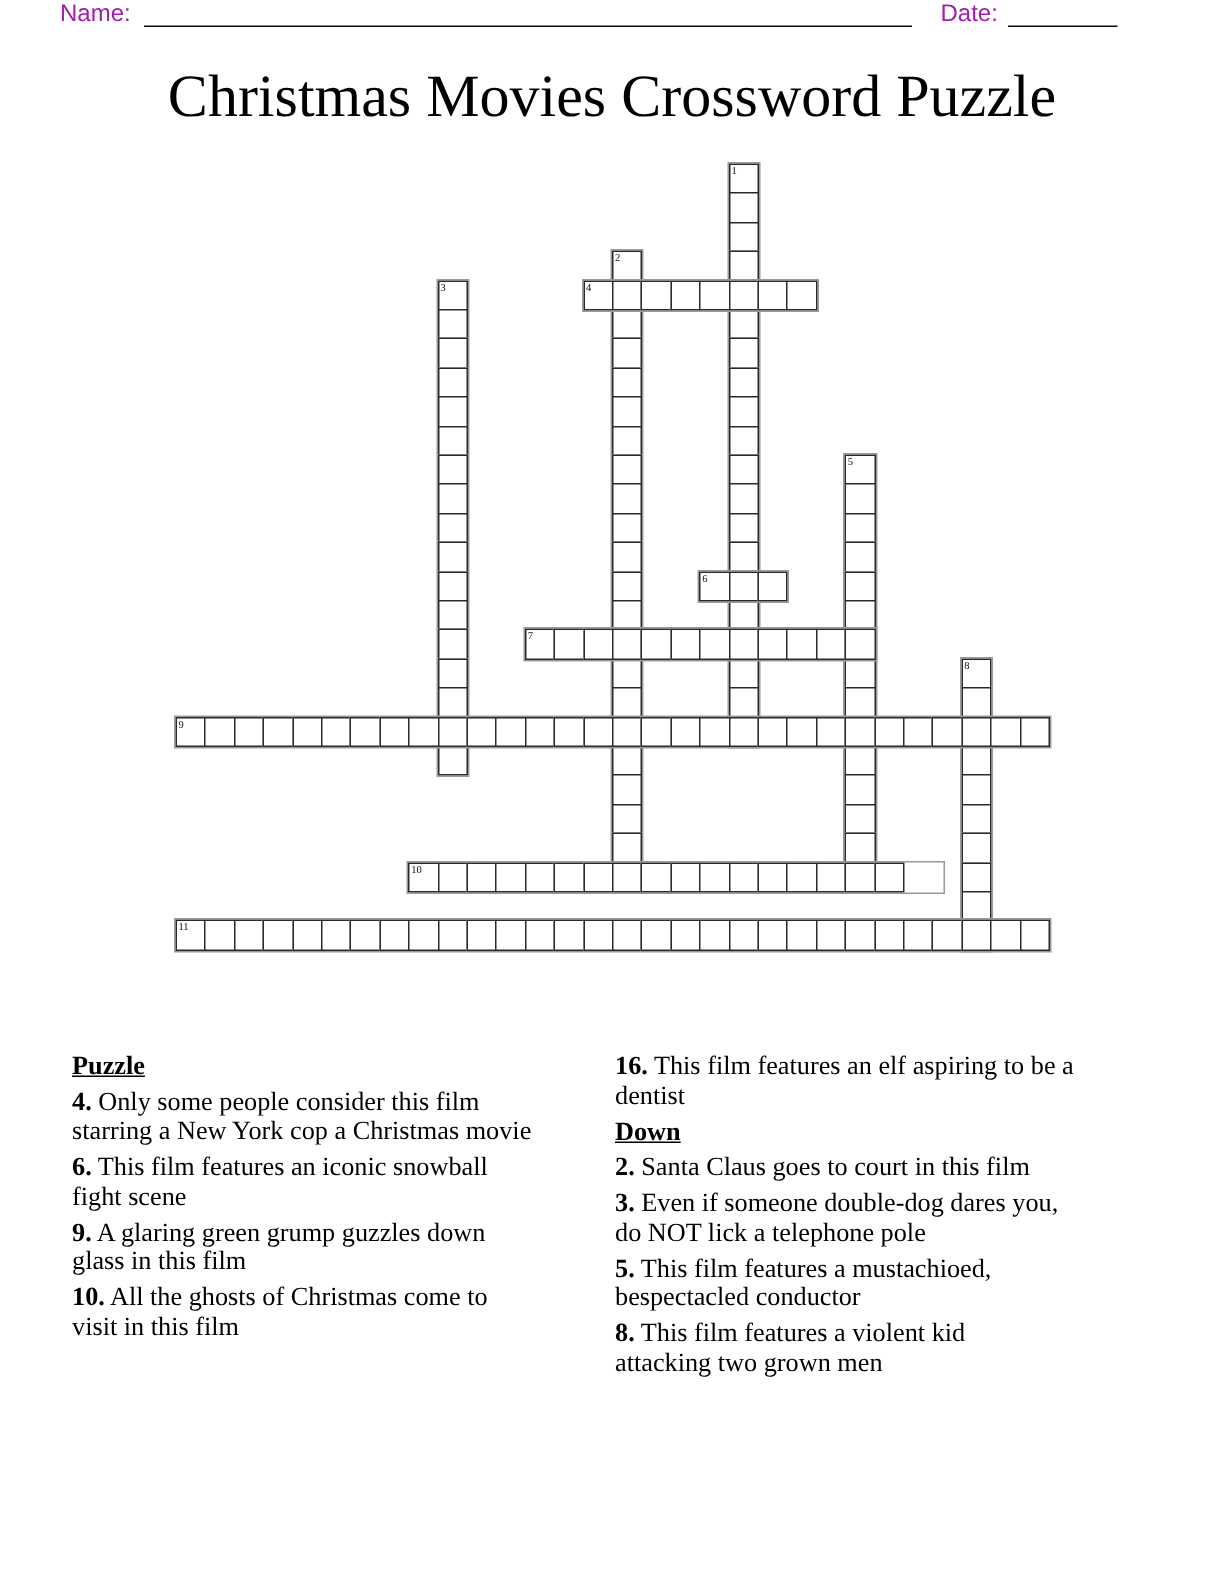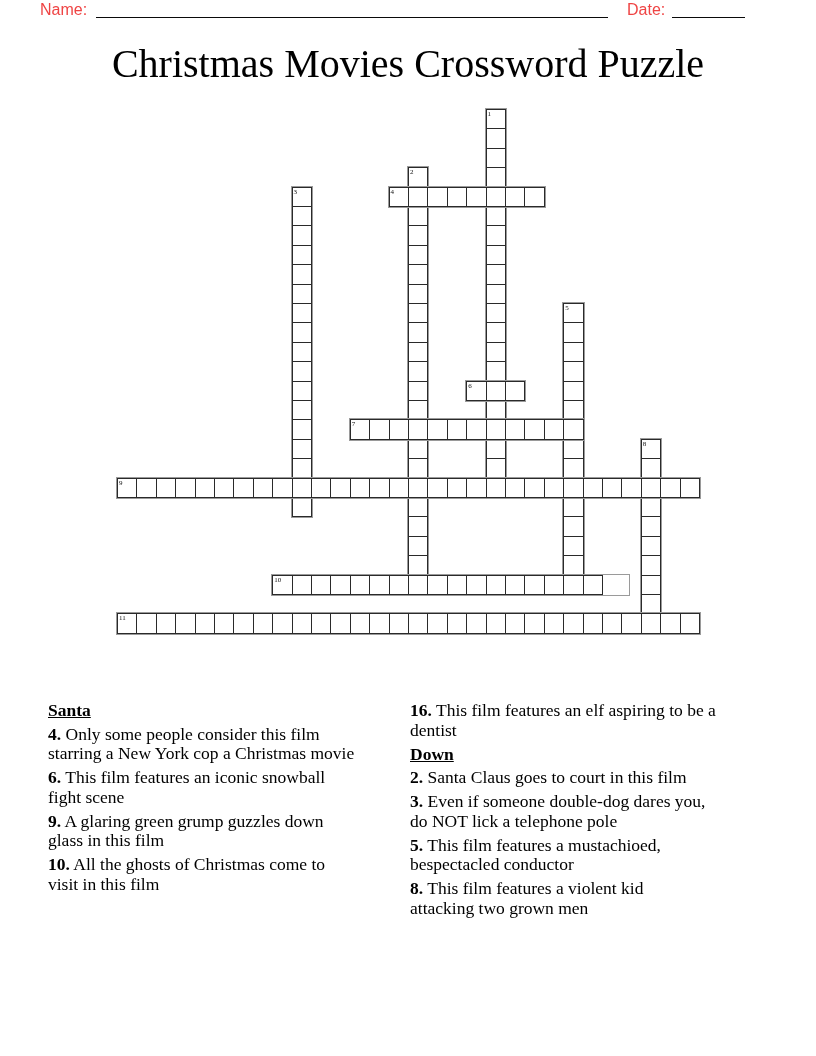--- a/index.html
+++ b/index.html
@@ -3,21 +3,21 @@
 <meta charset="utf-8">
 <style>
   html,body{margin:0;padding:0;}
   body{
     width:816px;height:1056px;position:relative;background:#fff;
     font-family:"Liberation Serif", serif;color:#000;overflow:hidden;
   }
   
   .hdr-label{
     position:absolute;top:1px;font-family:"Liberation Sans", sans-serif;
-    font-size:16px;line-height:18px;color:#ef4444;
+    font-size:16px;line-height:18px;color:#a21caf;
   }
   .hdr-line{position:absolute;top:3px;height:14px;border-bottom:1.5px solid #0a0a0a;}
   
   .title{
     position:absolute;left:0;right:0;top:41px;text-align:center;
     font-size:40px;line-height:46px;font-family:"Liberation Serif", serif;color:#000;
   }
   
   #grid{position:absolute;left:0;top:0;width:816px;height:680px;}
   .word{position:absolute;background:#fff;box-shadow:0 0 0 1px var(--grid-outer,#9a9a9a);}
@@ -270,21 +270,21 @@
       <div class="cell" style="left: 465.6px; top: 0px; width: 20.4px; height: 20.4px;"></div>
       <div class="cell" style="left: 485px; top: 0px; width: 20.4px; height: 20.4px;"></div>
       <div class="cell" style="left: 504.4px; top: 0px; width: 20.4px; height: 20.4px;"></div>
       <div class="cell" style="left: 523.8px; top: 0px; width: 20.4px; height: 20.4px;"></div>
       <div class="cell" style="left: 543.2px; top: 0px; width: 20.4px; height: 20.4px;"></div>
       <div class="cell" style="left: 562.6px; top: 0px; width: 20.4px; height: 20.4px;"></div>
     </div>
   </div>
 
 <div class="clues-col" style="left: 48px; top: 701px; width: 350px;">
-    <div class="clue-heading">Santa</div>
+    <div class="clue-heading">Puzzle</div>
     <div class="clue"><b>4.</b> <span class="clue-text">Only some people consider this film
 starring a New York cop a Christmas movie</span></div>
     <div class="clue"><b>6.</b> <span class="clue-text">This film features an iconic snowball
 fight scene</span></div>
     <div class="clue"><b>9.</b> <span class="clue-text">A glaring green grump guzzles down
 glass in this film</span></div>
     <div class="clue"><b>10.</b> <span class="clue-text">All the ghosts of Christmas come to
 visit in this film</span></div>
   </div>
 <div class="clues-col" style="left: 410px; top: 701px; width: 360px;">

